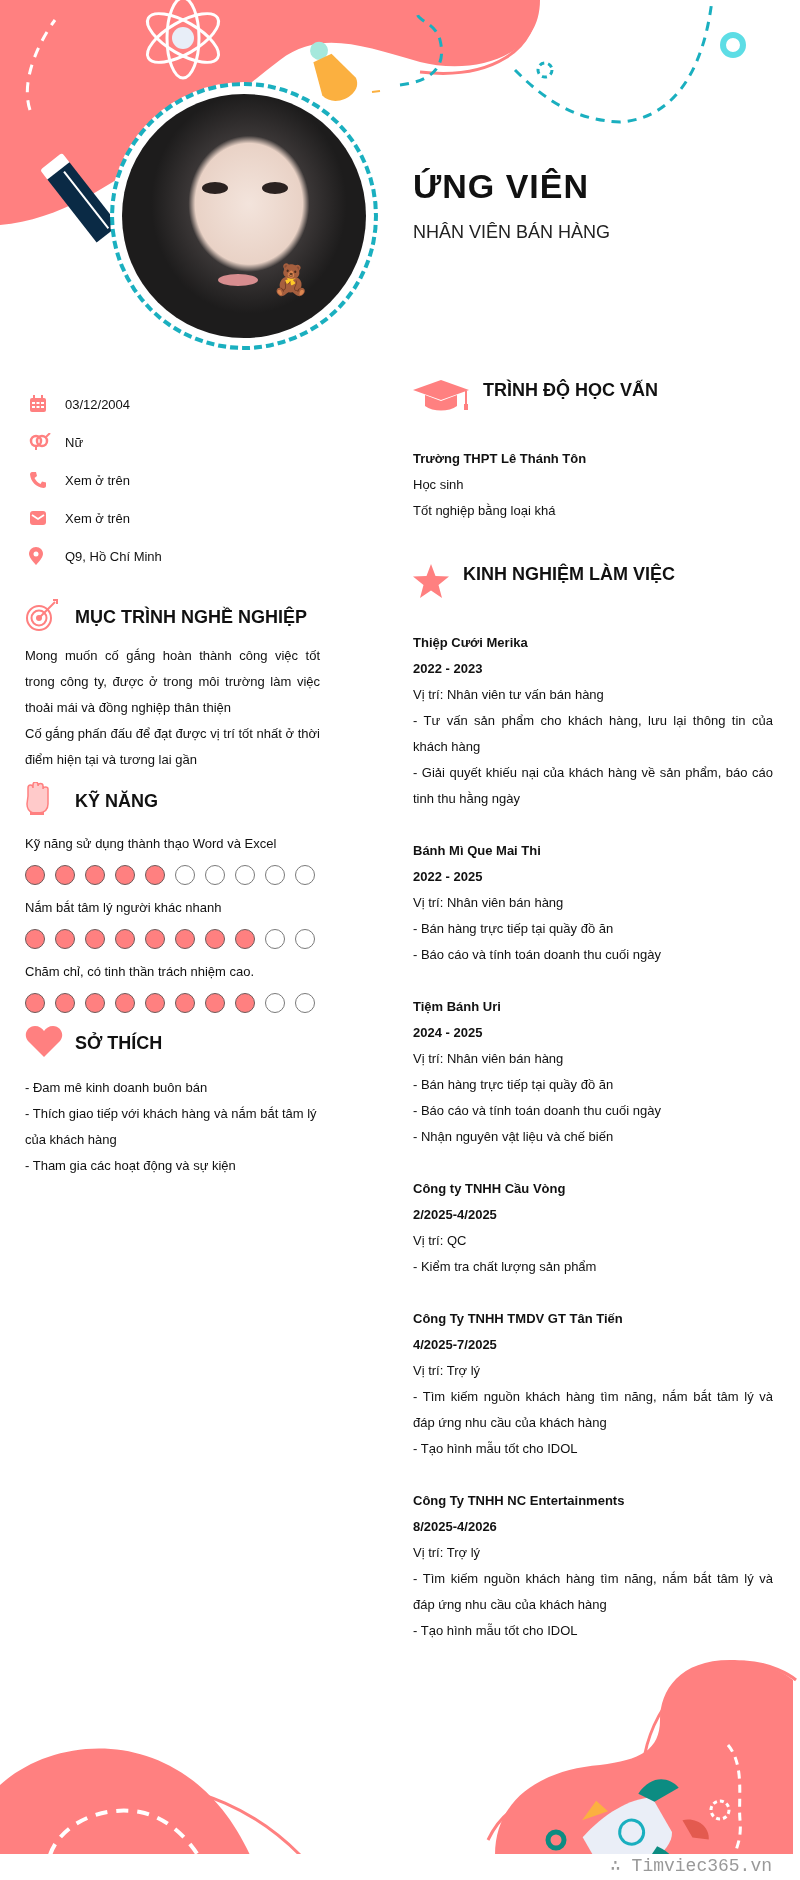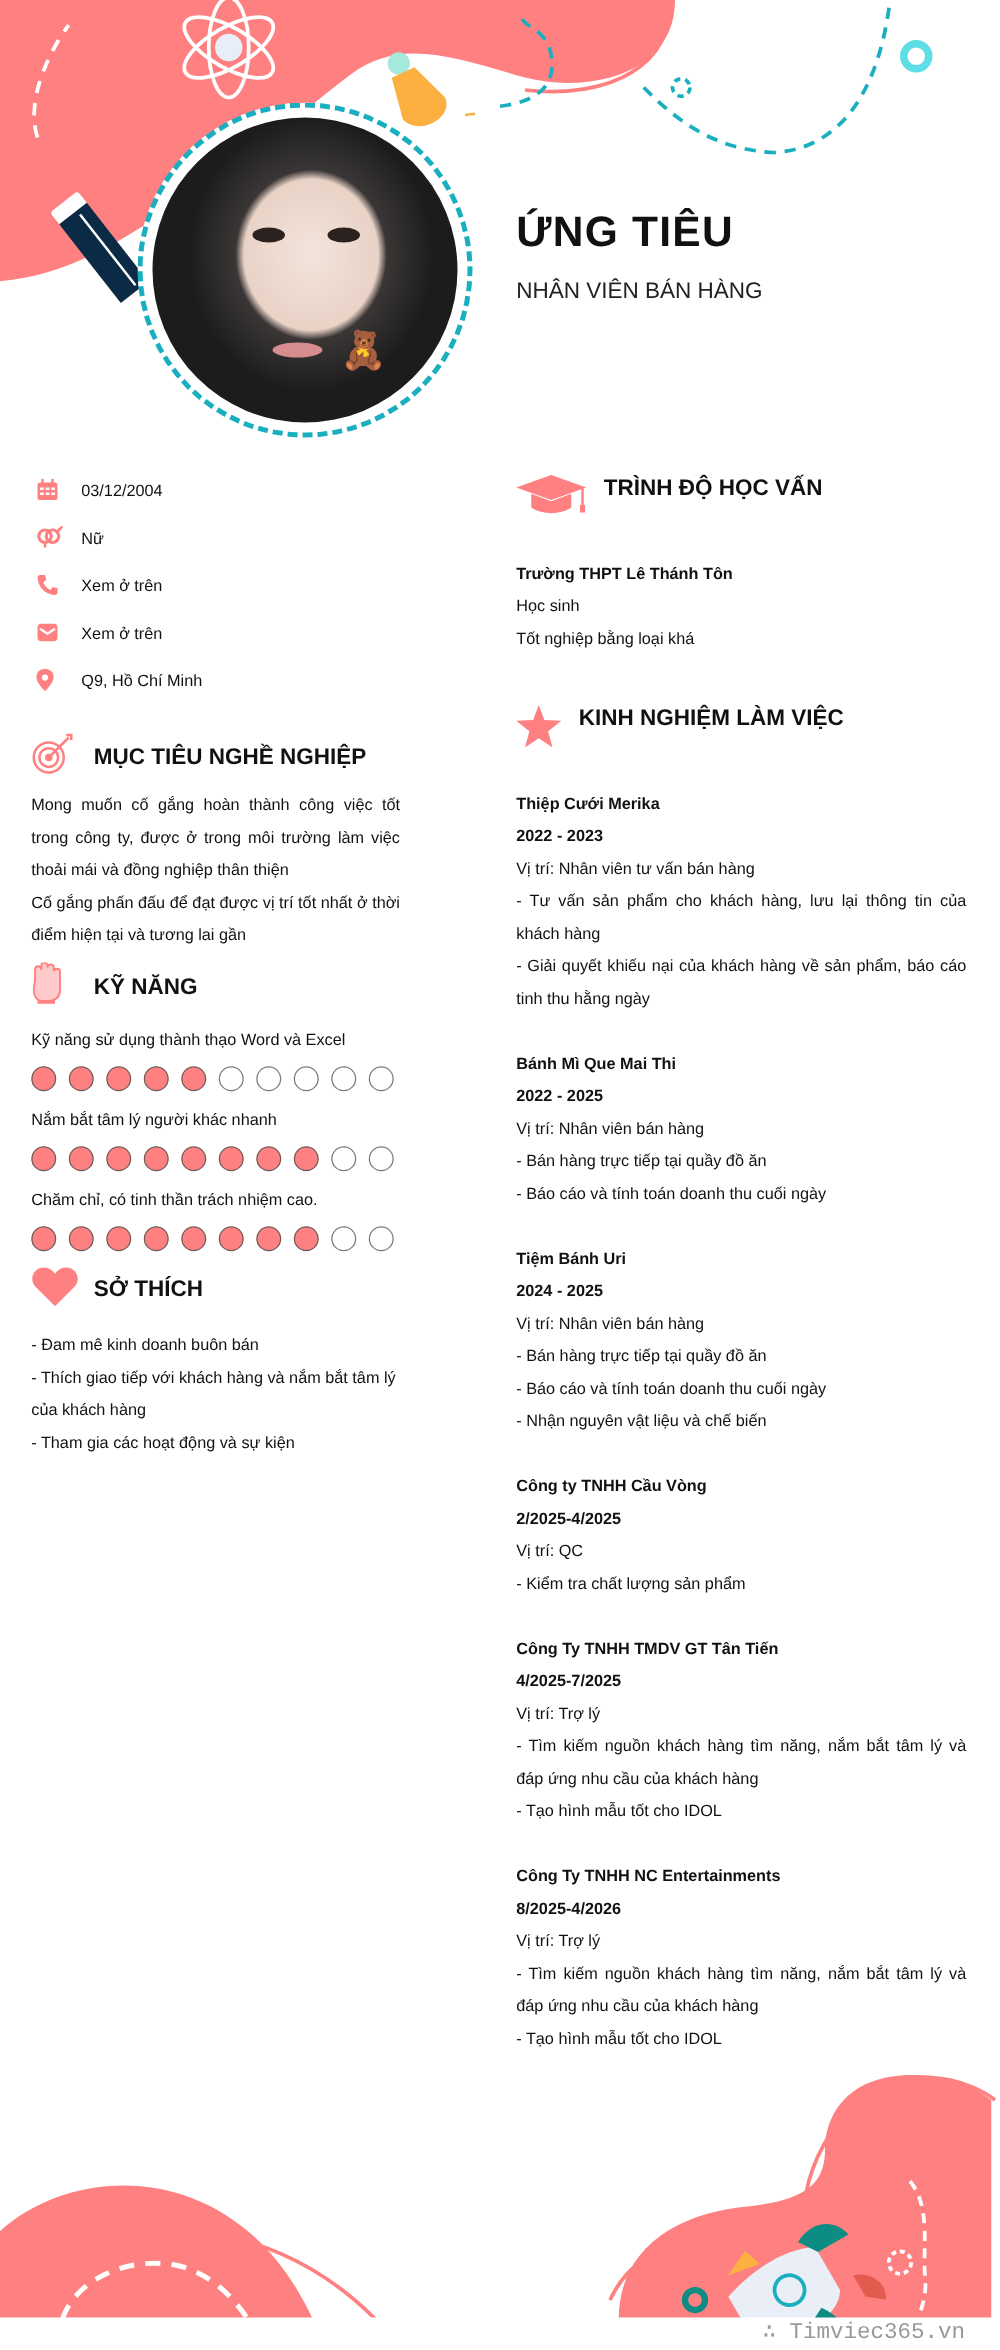--- a/index.html
+++ b/index.html
@@ -15,21 +15,21 @@
     background: radial-gradient(ellipse 40% 45% at 52% 45%, #f3e4dc 0%, #e9d2c6 55%, #3a3636 62%, #1d1c1c 100%);
     position: relative;
   }
   .photo .eye { position: absolute; width: 26px; height: 12px; background: #2b2220; border-radius: 50%; top: 88px; }
   .photo .lip { position: absolute; width: 40px; height: 12px; background: #d78d8f; border-radius: 50%; left: 96px; top: 180px; }
   .photo .bear { position: absolute; left: 150px; top: 168px; font-size: 30px; }
   .title-block { position: absolute; left: 413px; top: 167px; }
   .name { font-size: 34px; font-weight: 700; letter-spacing: 1px; color: #111; }
   .job { font-size: 18px; margin-top: 16px; color: #222; }
 
-  .left { position: absolute; left: 25px; top: 373px; width: 295px; }
+  .left { position: absolute; left: 25px; top: 385px; width: 295px; }
   .right { position: absolute; left: 413px; top: 380px; width: 360px; }
 
   .info-row { display: flex; align-items: center; height: 38px; font-size: 13px; }
   .info-row .ic { width: 40px; display: flex; justify-content: flex-start; padding-left: 4px; }
   .sec-head { display: flex; align-items: center; margin-top: 18px; height: 40px; }
   .sec-head .ic { width: 50px; }
   .sec-head h2 { font-size: 18px; font-weight: 700; color: #111; }
   .para { font-size: 13px; line-height: 26px; text-align: justify; }
   .skill-label { font-size: 13px; margin-top: 10px; line-height: 26px; }
   .dots { display: flex; gap: 10px; margin-top: 8px; margin-bottom: 10px; }
@@ -78,21 +78,21 @@
 <div class="photo-wrap">
   <div class="photo">
     <div class="eye" style="left:80px"></div>
     <div class="eye" style="left:140px"></div>
     <div class="lip"></div>
     <div class="bear">🧸</div>
   </div>
 </div>
 
 <div class="title-block">
-  <div class="name">ỨNG TIÊU</div>
+  <div class="name">ỨNG VIÊN</div>
   <div class="job">NHÂN VIÊN BÁN HÀNG</div>
 </div>
 
 <div class="left">
   <div>
     <div class="info-row">
       <span class="ic">
         <svg width="18" height="18" viewBox="0 0 18 18">
             <rect x="1" y="3" width="16" height="14" rx="2" fill="#ff8080"></rect>
             <rect x="4" y="0" width="2" height="5" fill="#ff8080"></rect>
@@ -151,21 +151,21 @@
   <div class="sec-head" style="margin-top:22px">
     <span class="ic">
       <svg width="34" height="34" viewBox="0 0 34 34">
           <circle cx="14" cy="20" r="12" fill="none" stroke="#ff8080" stroke-width="2"></circle>
           <circle cx="14" cy="20" r="7.5" fill="none" stroke="#ff8080" stroke-width="2"></circle>
           <circle cx="14" cy="20" r="3" fill="#ff8080"></circle>
           <line x1="14" y1="20" x2="30" y2="4" stroke="#ff8080" stroke-width="2"></line>
           <path d="M28 2 L32 2 L32 6" stroke="#ff8080" stroke-width="2" fill="none"></path>
         </svg>
     </span>
-    <h2>MỤC TIÊU NGHỀ NGHIỆP</h2>
+    <h2>MỤC TRÌNH NGHỀ NGHIỆP</h2>
   </div>
   <div class="para" style="margin-top:6px">Mong muốn cố gắng hoàn thành công việc tốt trong công ty, được ở trong môi trường làm việc thoải mái và đồng nghiệp thân thiện</div>
   <div class="para">Cố gắng phấn đấu để đạt được vị trí tốt nhất ở thời điểm hiện tại và tương lai gần</div>
 
   <div class="sec-head" style="margin-top:8px">
     <span class="ic">
       <svg width="24" height="34" viewBox="0 0 24 34">
           <path d="M3 14 L3 6 Q3 3 5.5 3 Q8 3 8 6 L8 3 Q8 0 10.5 0 Q13 0 13 3 L13 4 Q13 1.5 15.5 1.5 Q18 1.5 18 4 L18 7 Q18 5 20.5 5 Q23 5 23 7 L23 22 Q23 30 14 31 L8 31 Q2 29 2 22 Z" fill="#ffcaca" stroke="#ff8080" stroke-width="1.5"></path>
           <rect x="5" y="30" width="14" height="3" fill="#ff8080"></rect>
         </svg>

